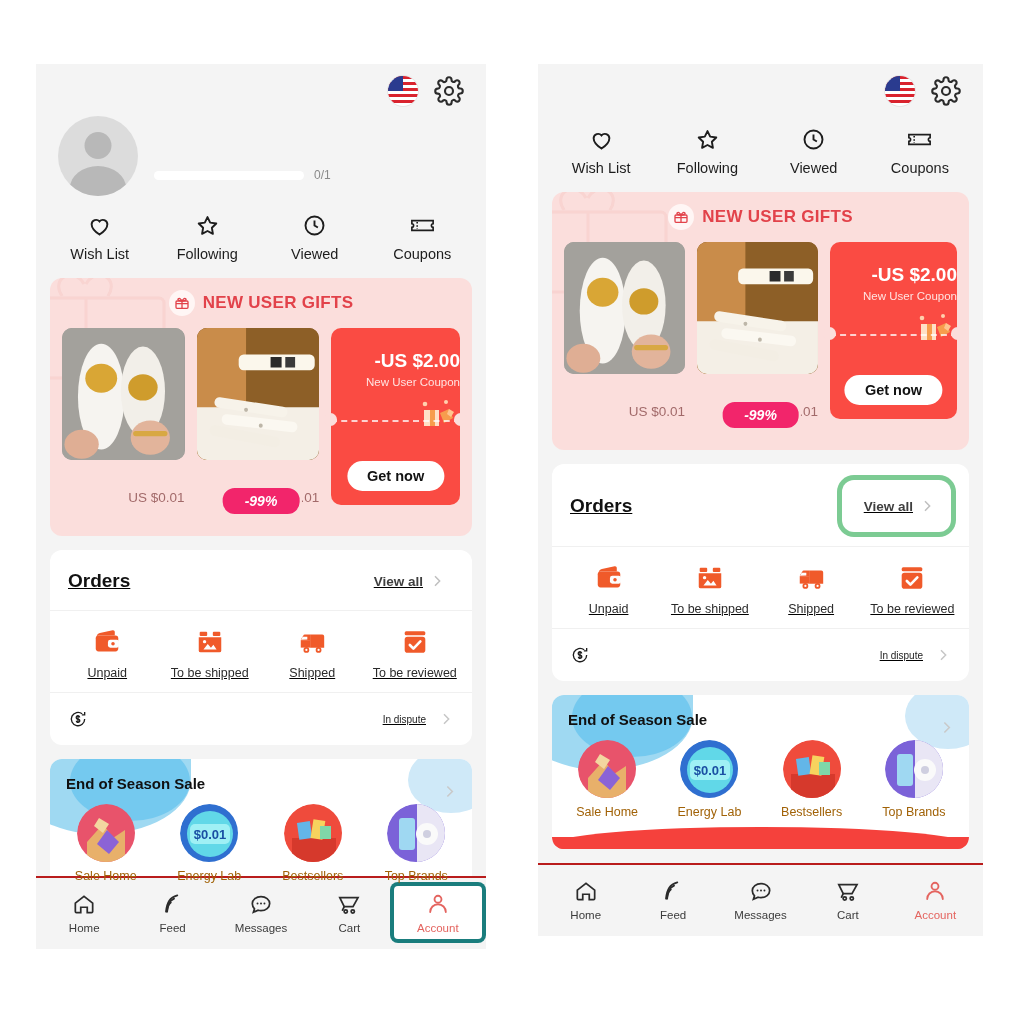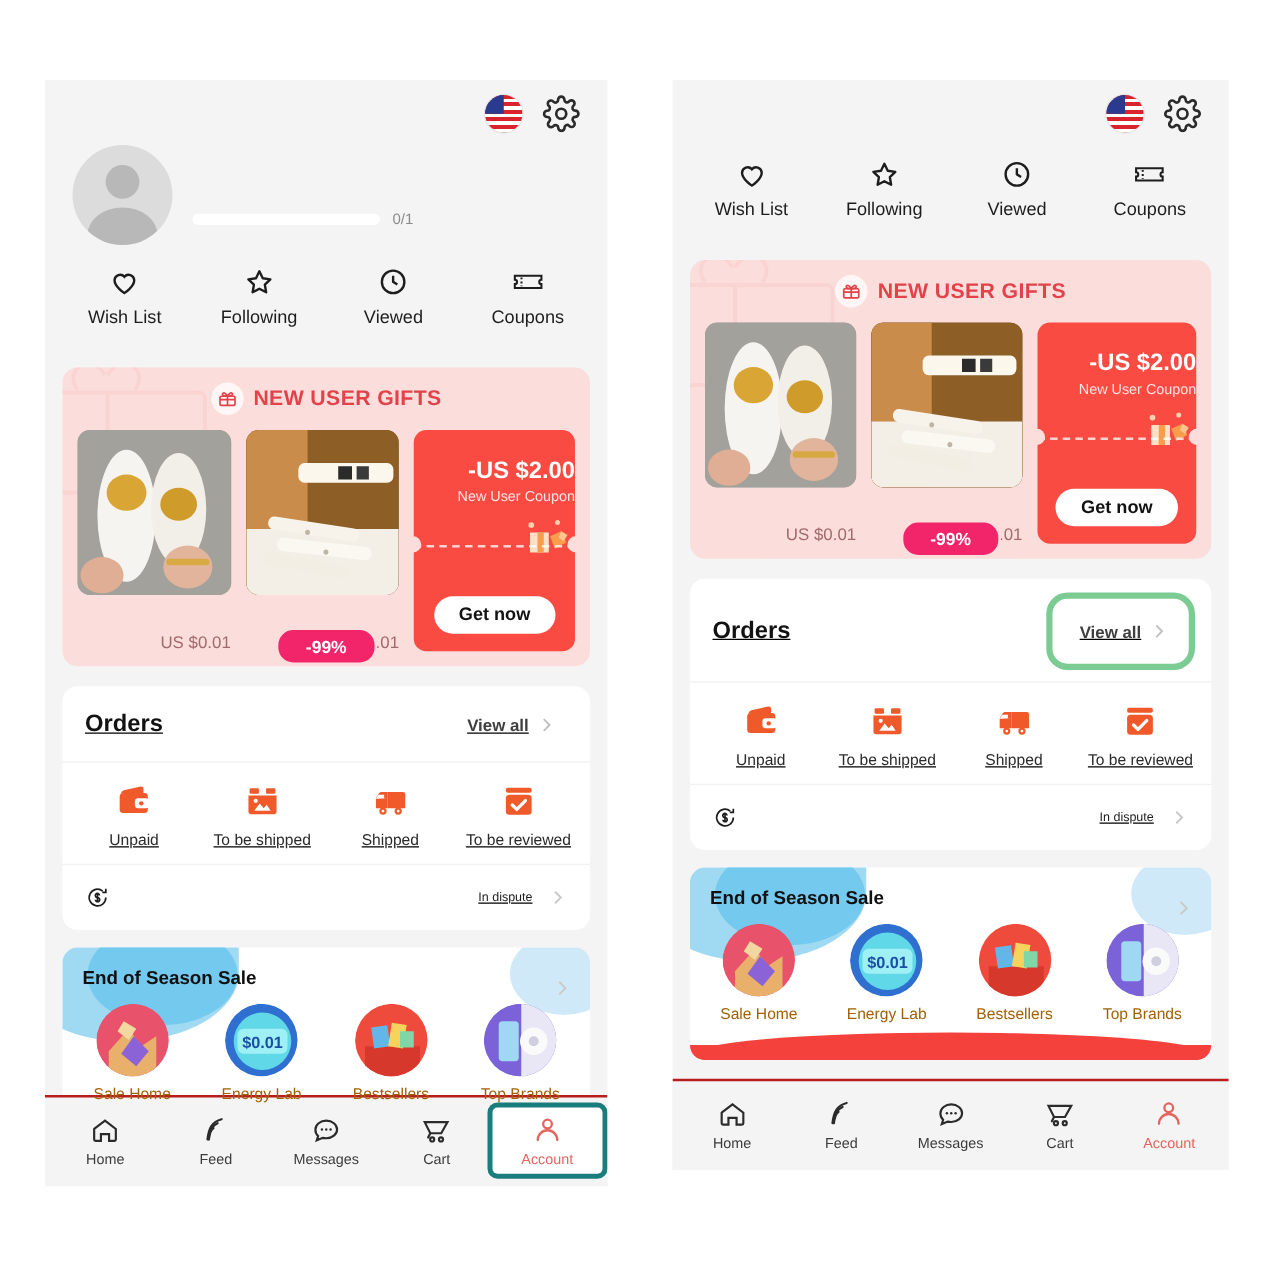--- a/index.html
+++ b/index.html
@@ -55,39 +55,40 @@
   .progress-count { font-size: 12px; color: #8a8a8a; }
 
   
   .quicklinks { display: flex; padding: 6px 10px 16px 10px; }
   .ql { flex: 1; display: flex; flex-direction: column; align-items: center; gap: 7px; }
   .ql .lbl { font-size: 14.5px; color: #1d1d1d; }
   .ql svg { display: block; }
 
   
   .gift-banner {
-    margin: 16px 14px; border-radius: 12px; position: relative; overflow: hidden;
-    background: #fbdedc; padding: 12px 12px 12px 12px;
+    margin: 0 14px; border-radius: 12px; position: relative; overflow: hidden;
+    background: #fbdedc; padding: 12px 12px 31px 12px;
   }
   .gift-deco { position: absolute; left: -8px; top: -22px; width: 170px; height: 140px;
     opacity: .45; }
   .gift-head { display: flex; align-items: center; justify-content: center; gap: 8px;
     position: relative; z-index: 2; margin-bottom: 12px; }
   .gift-chip { width: 26px; height: 26px; border-radius: 50%; background: #fff6f5;
     display: flex; align-items: center; justify-content: center; }
   .gift-title { font-size: 17px; font-weight: bold; color: #e2424a; letter-spacing: .3px; }
 
   .gift-items { display: flex; gap: 12px; position: relative; z-index: 2; }
   .gitem { flex: 1; display: flex; flex-direction: column; align-items: flex-end; gap: 12px; }
   .gthumb { width: 100%; height: 132px; border-radius: 10px; position: relative; overflow: hidden; }
   .badge-pct {
     position: absolute; left: 50%; bottom: -11px; transform: translateX(-50%);
     background: #f2256b; color: #fff; font-size: 14px; font-weight: bold;
     padding: 5px 22px; border-radius: 14px; white-space: nowrap;
     border: 2px solid #fbdedc;
+    font-style: italic;
   }
   .gprice { margin-top: 18px; font-size: 13.5px; color: #a26a6a; }
 
   .coupon-card { flex: 1.05; background: #fa4b43; border-radius: 10px;
     position: relative; display: flex; flex-direction: column;
     align-items: flex-end; padding-top: 22px; min-height: 150px; }
   .coupon-amt { font-size: 19px; font-weight: bold; color: #fff; }
   .coupon-sub { font-size: 11.5px; color: #ffe3e1; margin-top: 4px; }
   .coupon-gfx { margin-top: 10px; }
   .coupon-dash { position: absolute; left: 0; right: 0; top: 92px;

